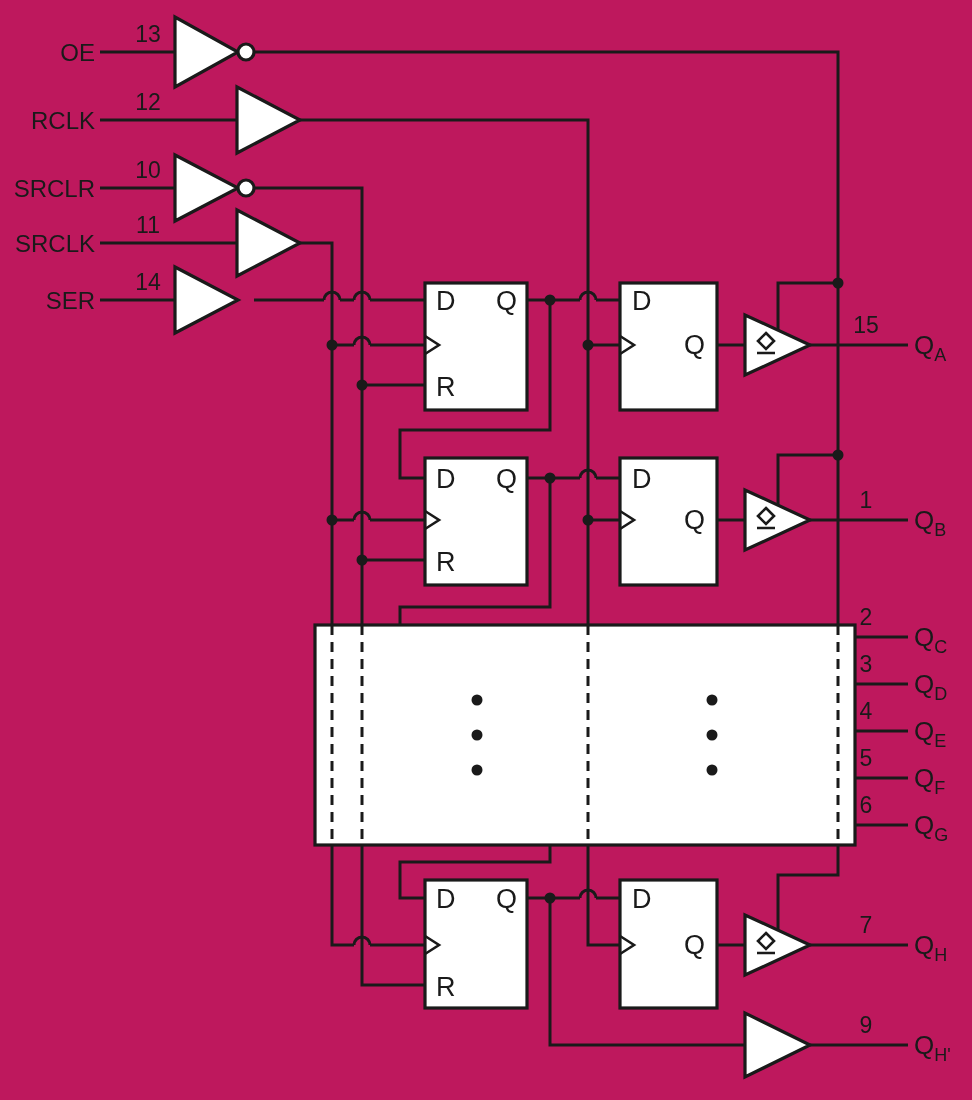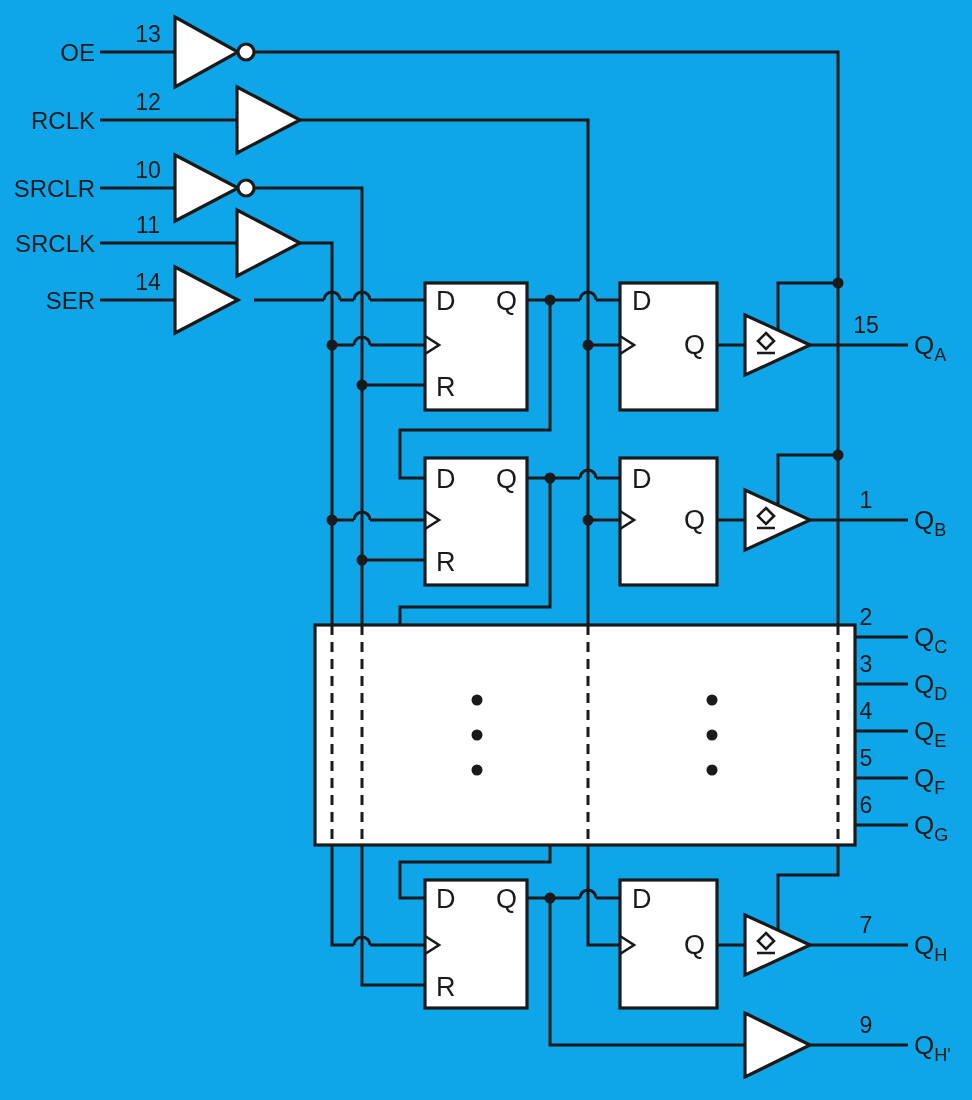--- a/index.html
+++ b/index.html
@@ -1,16 +1,16 @@
 <!DOCTYPE html>
 <html><head>
 <meta charset="utf-8">
 <style>
   html,body{margin:0;padding:0;background:#ffffff;}
-  .stage{width:972px;height:1100px;position:relative;background:#0ea5e9;}
+  .stage{width:972px;height:1100px;position:relative;background:#be185d;}
   svg{display:block;}
   .w{stroke:#1a1a1a;stroke-width:3;fill:none;}
   .dash{stroke-dasharray:10 7;}
   .comp{fill:#ffffff;stroke:#1a1a1a;stroke-width:3.2;}
   .sym{fill:none;stroke:#1a1a1a;stroke-width:2.6;}
   .dot{fill:#1a1a1a;stroke:none;}
   text{font-family:"Liberation Sans",sans-serif;fill:#1a1a1a;}
   .lbl-in{font-size:24px;text-anchor:end;}
   .pin{font-size:23px;text-anchor:middle;}
   .ff{font-size:27px;}

